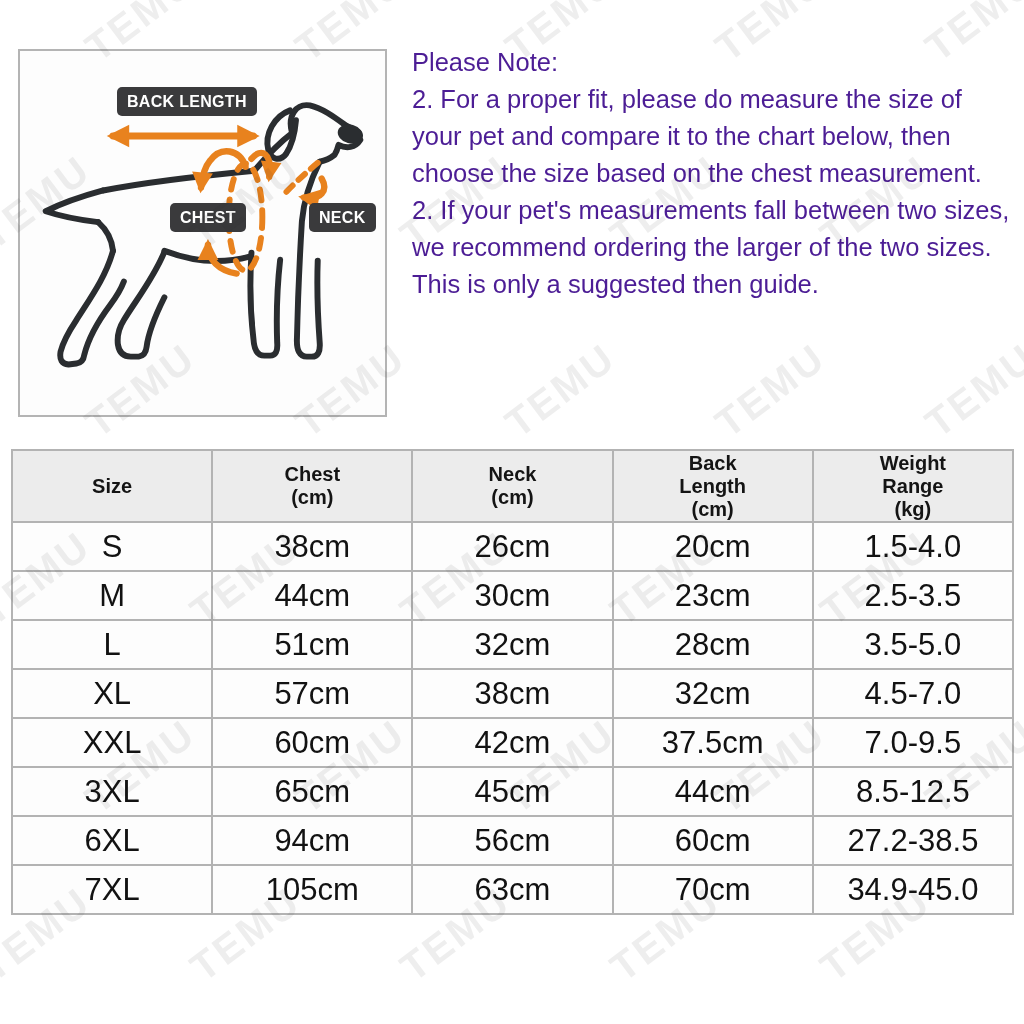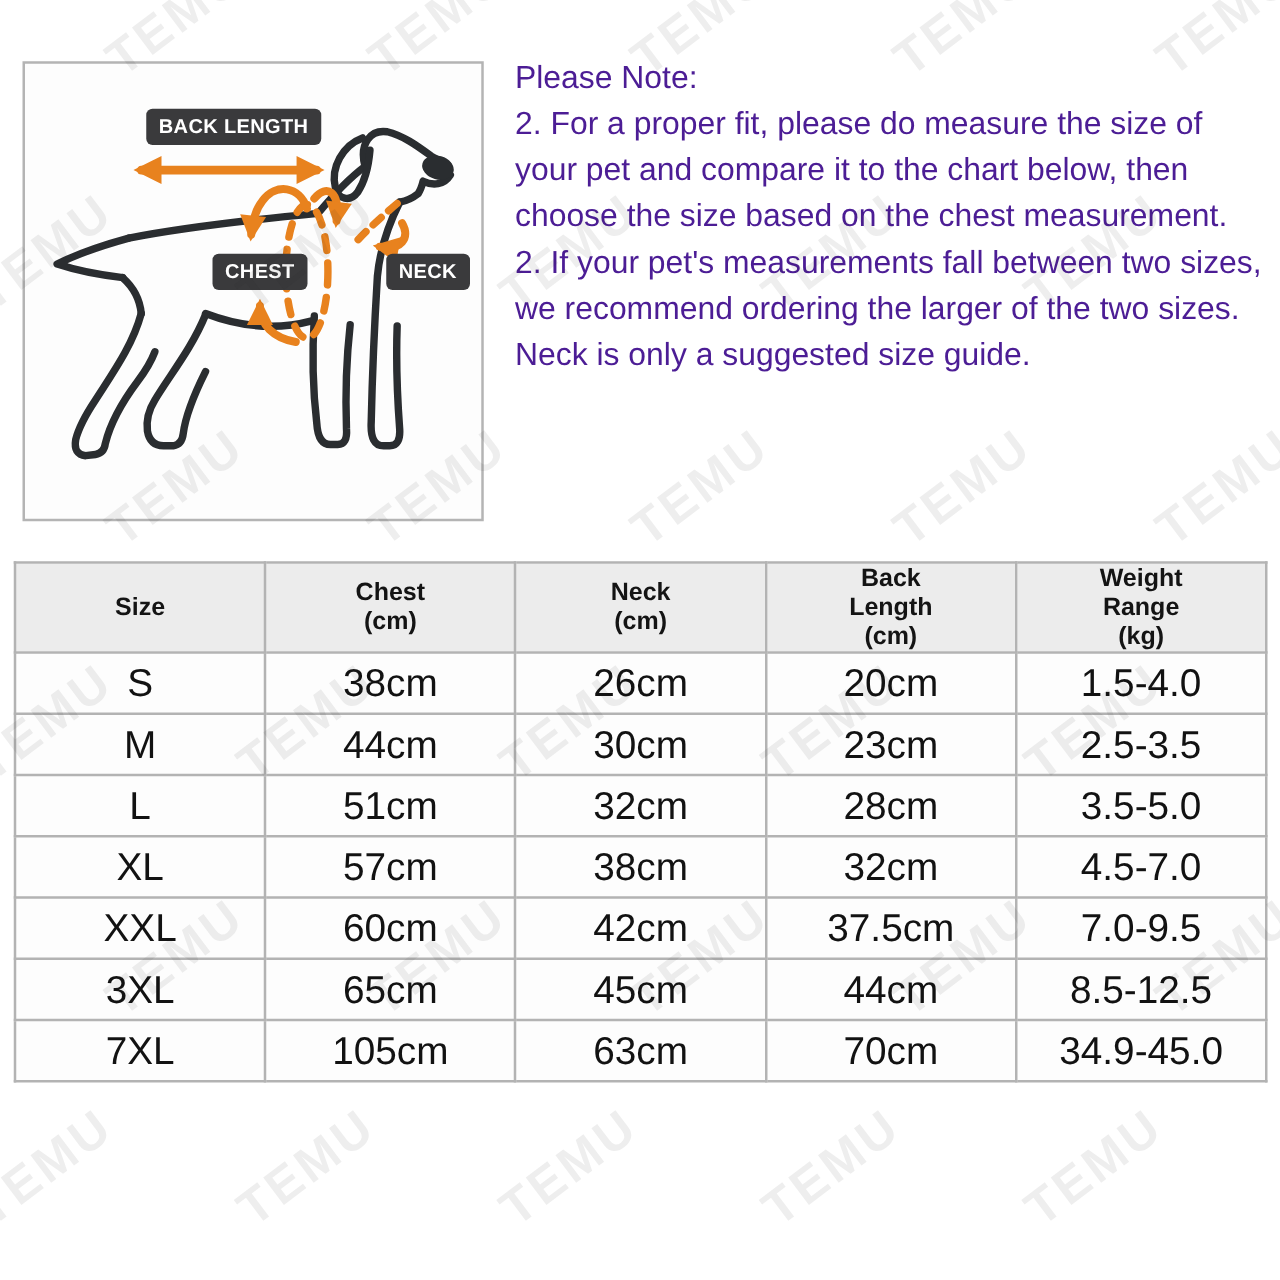--- a/index.html
+++ b/index.html
@@ -82,21 +82,21 @@
     </svg>
     <div class="tag tag-backlength">BACK LENGTH</div>
     <div class="tag tag-chest">CHEST</div>
     <div class="tag tag-neck">NECK</div>
   </div>
 
   <div class="notes">
     <p class="note-title">Please Note:</p>
     <p class="note-line">2. For a proper fit, please do measure the size of your pet and compare it to the chart below, then choose the size based on the chest measurement.</p>
     <p class="note-line">2. If your pet's measurements fall between two sizes, we recommend ordering the larger of the two sizes.</p>
-    <p class="note-line">Neck is only a suggested size guide.</p>
+    <p class="note-line">This is only a suggested then guide.</p>
   </div>
 
   <table class="size-table">
     <thead>
         <tr id="table-head-row">
           <th>Size</th>
           <th>Chest
 (cm)</th>
           <th>Neck
 (cm)</th>
@@ -143,20 +143,27 @@
           <td>42cm</td>
           <td>37.5cm</td>
           <td>7.0-9.5</td>
         </tr>
         <tr>
           <td>3XL</td>
           <td>65cm</td>
           <td>45cm</td>
           <td>44cm</td>
           <td>8.5-12.5</td>
+        </tr>
+        <tr>
+          <td>6XL</td>
+          <td>94cm</td>
+          <td>56cm</td>
+          <td>60cm</td>
+          <td>27.2-38.5</td>
         </tr>
         <tr>
           <td>7XL</td>
           <td>105cm</td>
           <td>63cm</td>
           <td>70cm</td>
           <td>34.9-45.0</td>
         </tr>
       </tbody>
   </table>

